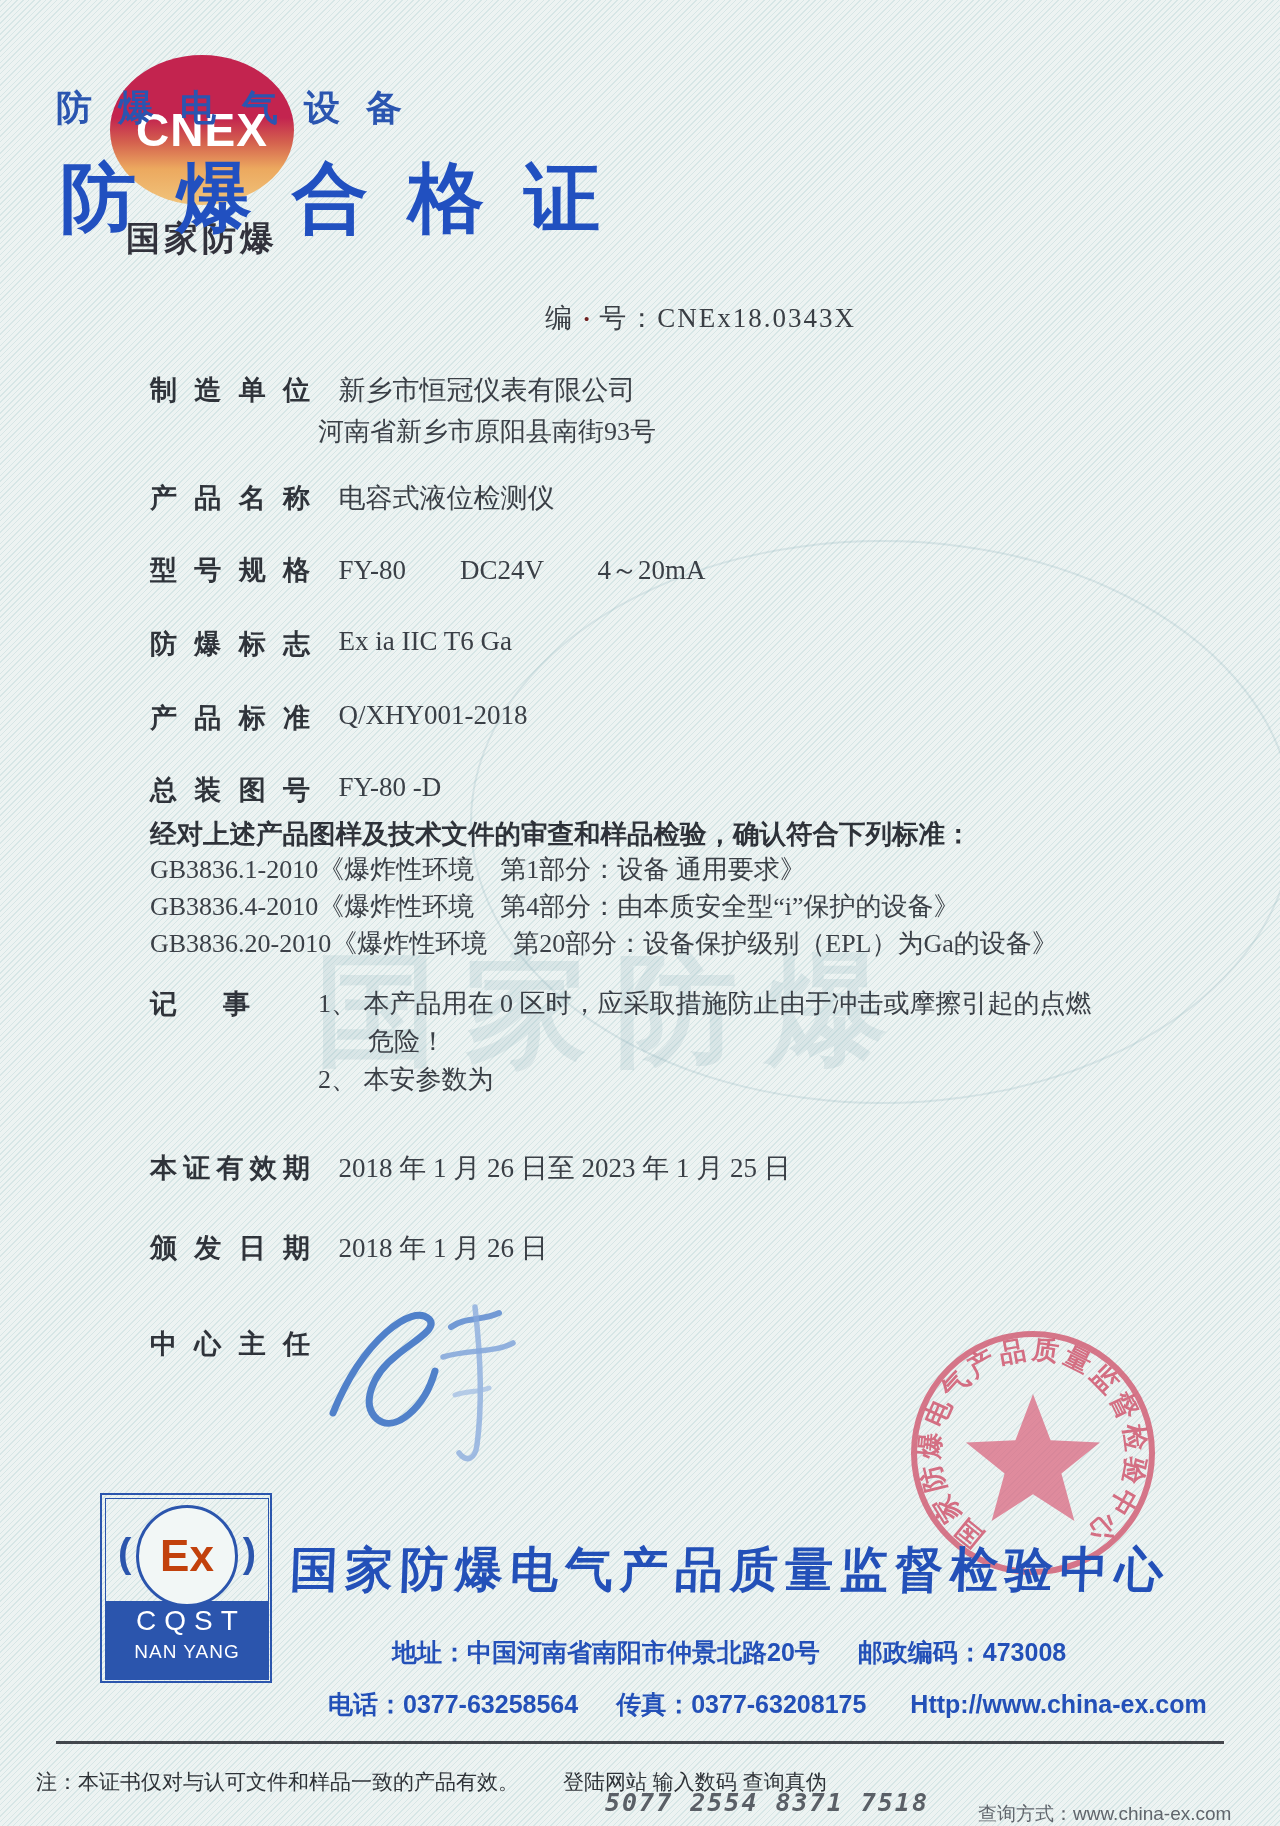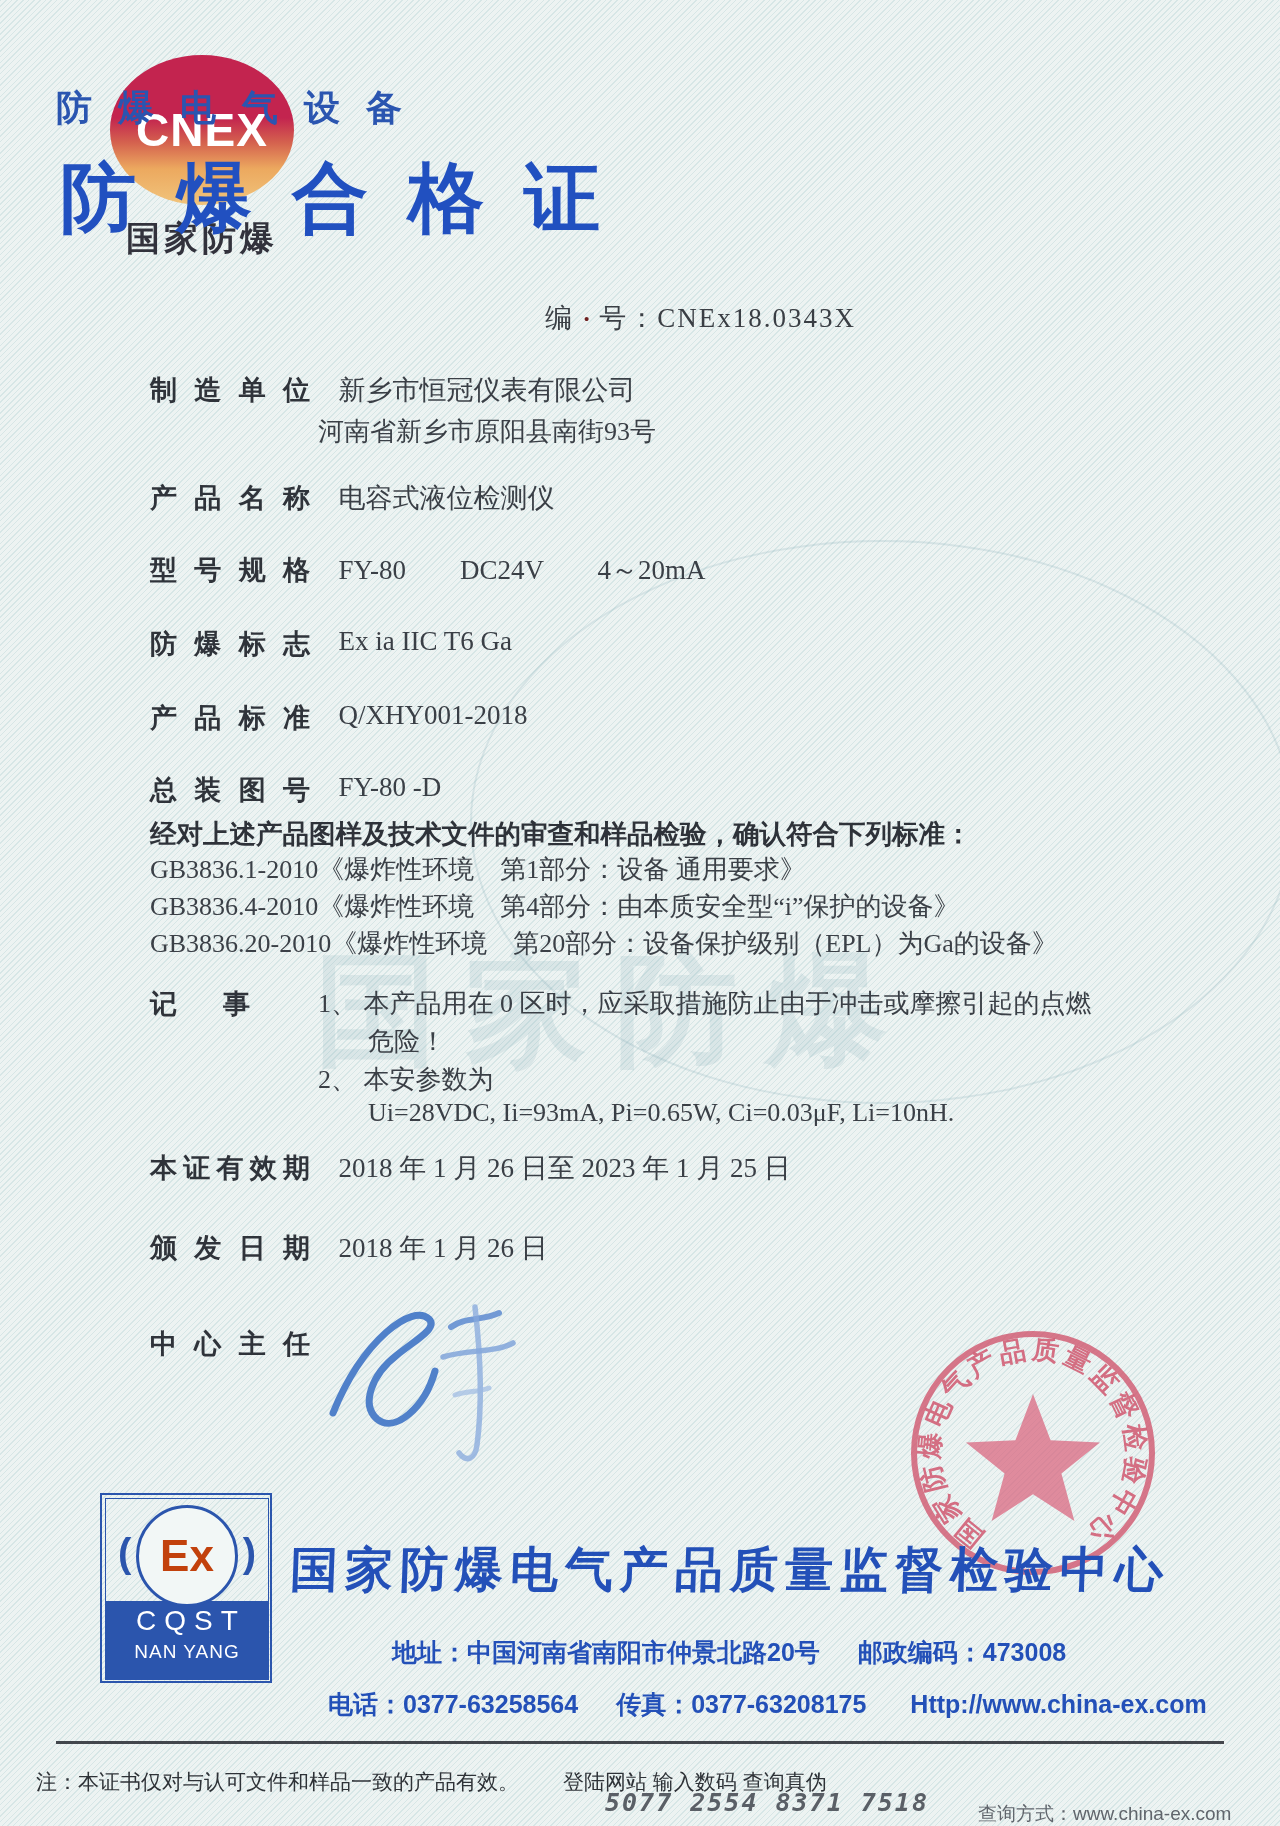--- a/index.html
+++ b/index.html
@@ -143,21 +143,20 @@
   <div class="abs std" style="top:852px">GB3836.1-2010《爆炸性环境　第1部分：设备 通用要求》</div>
   <div class="abs std" style="top:889px">GB3836.4-2010《爆炸性环境　第4部分：由本质安全型“i”保护的设备》</div>
   <div class="abs std" style="top:926px">GB3836.20-2010《爆炸性环境　第20部分：设备保护级别（EPL）为Ga的设备》</div>
 
   <div class="row" style="top:986px">
     <span class="lbl lbl-narrow">记事</span>
   </div>
   <div class="note-line" style="left:318px; top:986px">1、 本产品用在 0 区时，应采取措施防止由于冲击或摩擦引起的点燃</div>
   <div class="note-line" style="left:368px; top:1024px">危险！</div>
   <div class="note-line" style="left:318px; top:1062px">2、 本安参数为</div>
-  <div class="note-line" style="left:368px; top:1098px">Ui=28VDC, Ii=93mA, Pi=0.65W, Ci=0.03μF, Li=10nH.</div>
 
   <div class="row" style="top:1150px">
     <span class="lbl">本证有效期</span>
     <span class="val">2018 年 1 月 26 日至 2023 年 1 月 25 日</span>
   </div>
   <div class="row" style="top:1230px">
     <span class="lbl">颁发日期</span>
     <span class="val">2018 年 1 月 26 日</span>
   </div>
 

